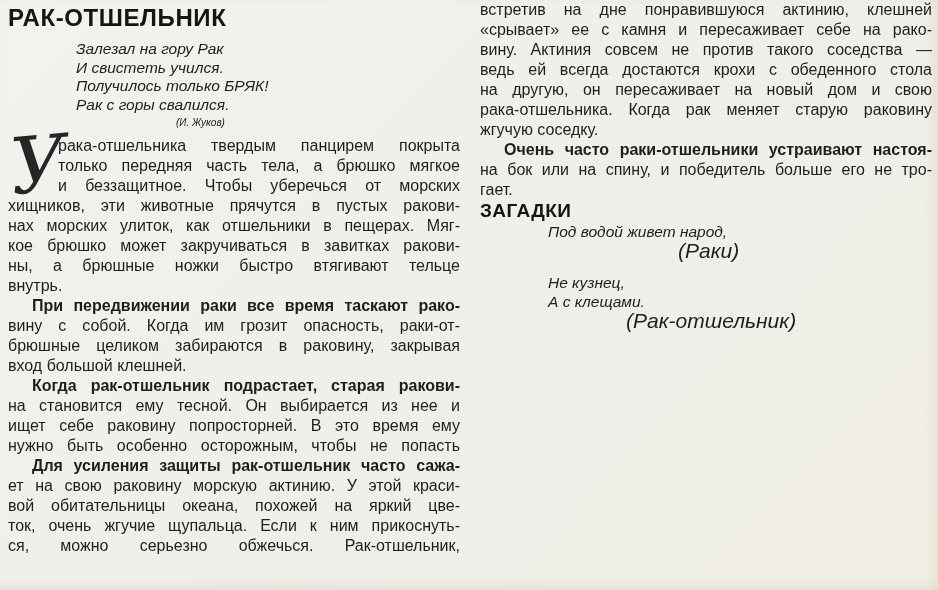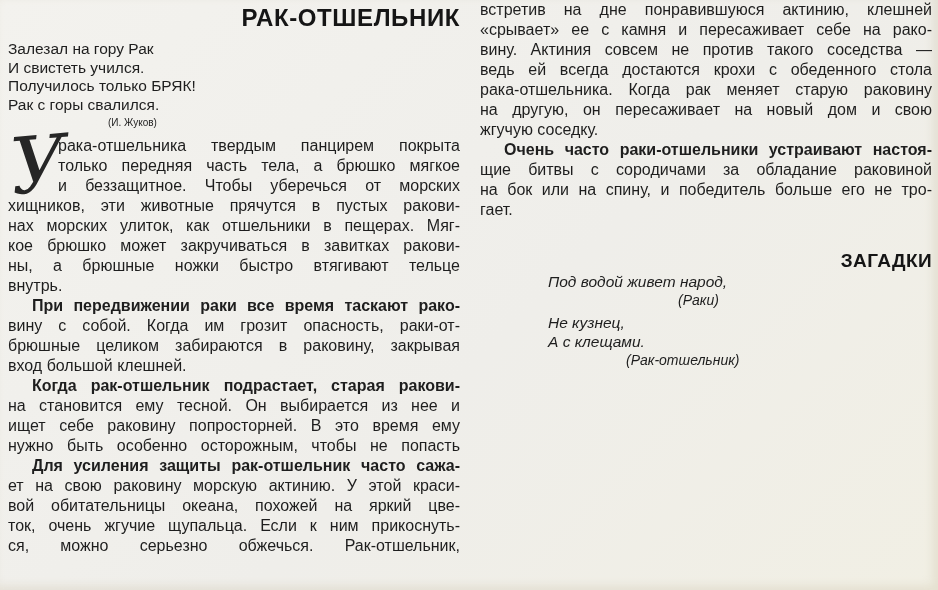--- a/index.html
+++ b/index.html
@@ -14,24 +14,24 @@
     width: 938px; height: 590px;
     background: linear-gradient(135deg, #f3f2ee 0%, #efeeea 55%, #f1efe4 100%);
     box-shadow: inset -5px -4px 10px rgba(185,175,135,0.22);
   }
   .col { position: absolute; top: 0; }
   .col-left  { left: 8px;   width: 452px; }
   .col-right { left: 480px; width: 452px; }
 
   .headline {
     font-size: 24px; font-weight: bold; letter-spacing: 0.6px;
-    text-align: right; color: #151515;
+    text-align: left; color: #151515;
     margin: 5px 0 9px 0; line-height: 26px;
   }
-  .poem { margin-bottom: 3px; }
+  .poem { margin-left: 68px; font-style: italic; margin-bottom: 3px; }
   .poem-line { font-size: 15.5px; line-height: 18.6px; }
   .poem-author { font-size: 10px; line-height: 18.6px; margin-left: 100px; }
 
   .para { margin: 0; }
   .bl {
     font-size: 16px; line-height: 20px;
     text-align: justify; text-align-last: justify;
     overflow: hidden; white-space: nowrap;
   }
   .bl.last { text-align-last: left; white-space: normal; }
@@ -42,28 +42,28 @@
   }
   .dropcap-glyph {
     position: absolute; top: -4px; left: 2px;
     font-family: "DejaVu Serif", serif; font-style: italic;
     font-size: 78px; line-height: 66px; color: #262626;
     transform: rotate(-5deg);
   }
 
   .riddles-heading {
     font-size: 19px; font-weight: bold; letter-spacing: 0.4px;
-    text-align: right; color: #151515;
-    margin-top: 30px; line-height: 22px;
+    text-align: left; color: #151515;
+    line-height: 22px;
   }
   .riddle { margin-left: 68px; font-style: italic; }
   .riddle-1 { margin-top: 0; }
-  .riddle-2 { margin-top: 3px; }
+  .riddle-2 { margin-top: 13px; }
   .riddle-line { font-size: 15.5px; line-height: 19px; }
-  .riddle-answer { font-size: 14px; line-height: 19px; }
+  .riddle-answer { font-size: 21px; line-height: 19px; }
   .ans-1 { margin-left: 130px; }
   .ans-2 { margin-left: 78px; }
 </style>
 </head>
 <body>
 
 <div class="page">
 
   <div class="col col-left">
     <div class="headline">РАК-ОТШЕЛЬНИК</div>
@@ -112,28 +112,27 @@
       <div class="bl">ся, можно серьезно обжечься. Рак-отшельник,</div>
     </div>
   </div>
 
   <div class="col col-right">
     <div class="para">
       <div class="bl">встретив на дне понравившуюся актинию, клешней</div>
       <div class="bl">«срывает» ее с камня и пересаживает себе на рако-</div>
       <div class="bl">вину. Актиния совсем не против такого соседства —</div>
       <div class="bl">ведь ей всегда достаются крохи с обеденного стола</div>
+      <div class="bl">на другую, он пересаживает на новый дом и свою</div>
       <div class="bl">рака-отшельника. Когда рак меняет старую раковину</div>
-      <div class="bl">на другую, он пересаживает на новый дом и свою</div>
       <div class="bl last">жгучую соседку.</div>
     </div>
 
     <div class="para">
       <div class="bl ind">Очень часто раки-отшельники устраивают настоя-</div>
-      <div class="bl">щие битвы с сородичами за обладание раковиной</div>
       <div class="bl">на бок или на спину, и победитель больше его не тро-</div>
       <div class="bl last">гает.</div>
     </div>
 
     <div class="riddles-heading">ЗАГАДКИ</div>
 
     <div class="riddle riddle-1">
       <div class="riddle-line">Под водой живет народ,</div>
       <div class="riddle-answer ans-1">(Раки)</div>
     </div>

